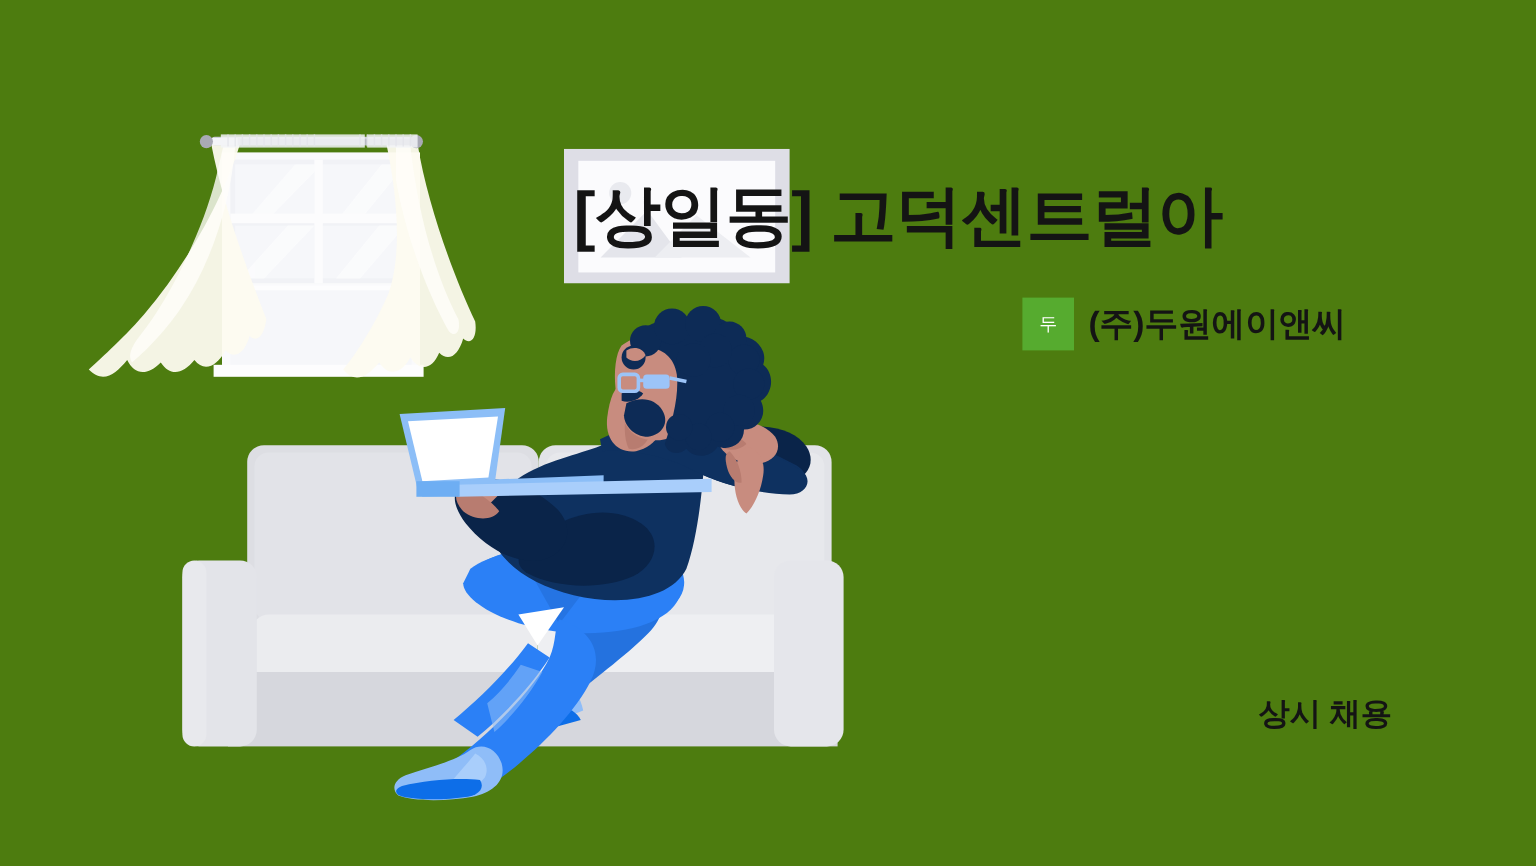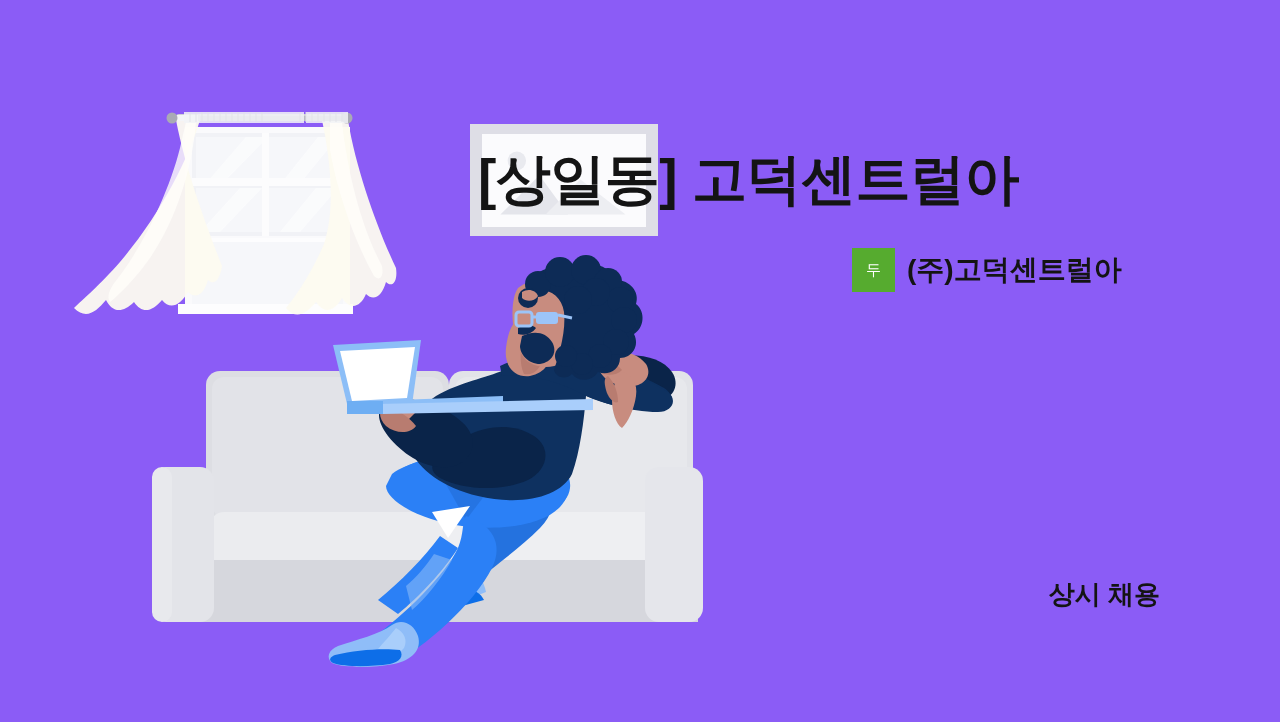--- a/index.html
+++ b/index.html
@@ -7,21 +7,21 @@
     width:1280px; height:722px;
     overflow:hidden;
   }
   body {
     font-family:"Liberation Sans", sans-serif;
     background:#FDEFC4;
     position:relative;
   }
 
   
-  #stage { position:absolute; inset:0; background:#8b5cf6;text-align:center; }
+  #stage { position:absolute; inset:0; background:#4d7c0f;text-align:center; }
 
   
   #illustration { position:absolute; left:0; top:0; width:720px; height:722px; }
 
   
   .title-row {
     position:absolute; left:470px; top:124px;
     width:800px; height:112px;
     display:flex; align-items:center;
     overflow:hidden;
@@ -329,18 +329,18 @@
           <polygon points="18,78 56,40 84,78" fill="#E4E5EB"></polygon>
           <polygon points="62,78 96,44 140,78" fill="#EDEEF2"></polygon>
         </svg>
       </div>
     </div>
     <span class="post-title">[상일동] 고덕센트럴아</span>
   </div>
 
   <div class="company-row">
     <span class="company-badge">두</span>
-    <span class="company-name">(주)고덕센트럴아</span>
+    <span class="company-name">(주)두원에이앤씨</span>
   </div>
 
   <div class="hiring-status">상시 채용</div>
 
 </div>
 
 </body></html>

